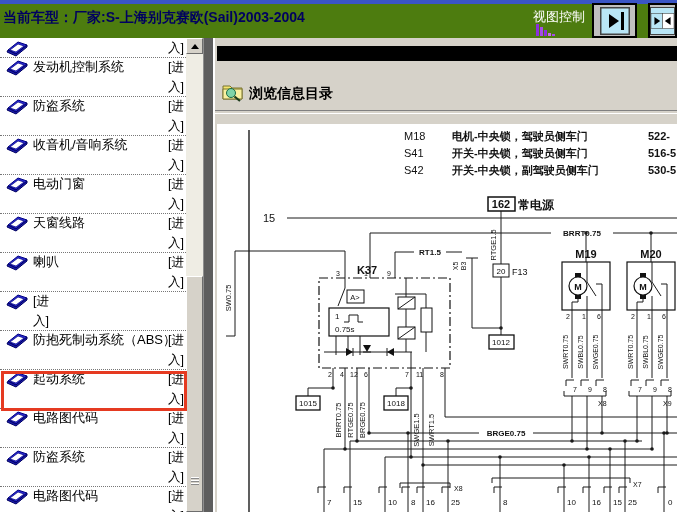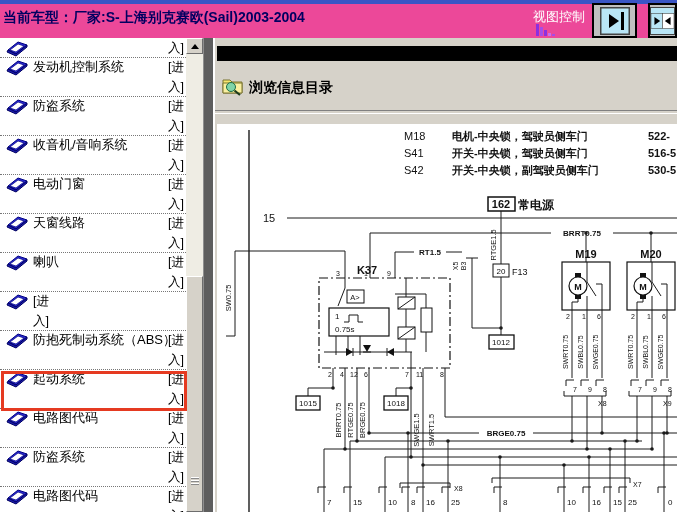--- a/index.html
+++ b/index.html
@@ -1,19 +1,19 @@
 <!DOCTYPE html>
 <html><head>
 <meta charset="utf-8">
 <style>
   html,body{margin:0;padding:0;}
   body{width:677px;height:512px;position:relative;overflow:hidden;
        font-family:"Liberation Sans",sans-serif;background:#d6d2c9;}
   
-  .titlebar{position:absolute;left:0;top:0;width:677px;height:56px;background:#ec4899;}
+  .titlebar{position:absolute;left:0;top:0;width:677px;height:56px;background:#4d7c0f;}
   .titlebar .bluestrip{position:absolute;left:0;top:0;width:677px;height:4px;background:#3a55c5;}
   .tb-title{position:absolute;left:3px;top:9px;font-size:14px;font-weight:bold;color:#000060;white-space:nowrap;}
   .tb-view{position:absolute;left:533px;top:8px;font-size:13px;color:#ffffff;white-space:nowrap;}
   .tb-eq{position:absolute;left:536px;top:23px;width:20px;height:13px;}
   .tb-btn{position:absolute;top:3px;height:35px;background:#c0c0c0;border:2px solid #000;
           box-sizing:border-box;display:flex;align-items:center;justify-content:center;}
   .tb-btn .face{background:#b9e6f6;border:1px solid #444;display:flex;align-items:center;justify-content:center;}
   .btn1{left:592px;width:45px;}
   .btn2{left:648px;width:29px;overflow:hidden;}
   
@@ -34,21 +34,21 @@
   .sb-up .tri{width:0;height:0;border-left:4px solid transparent;border-right:4px solid transparent;border-bottom:5px solid #000;}
   .sb-thumb{position:absolute;left:0;top:238px;width:17px;height:236px;background:#d6d2c9;
             border:1px solid;border-color:#fff #6d6d6d #6d6d6d #fff;box-sizing:border-box;}
   .sb-grip{position:absolute;left:4px;top:200px;width:8px;height:9px;
            background:repeating-linear-gradient(#fff 0 1px,#8a8a8a 1px 2px,transparent 2px 3px);}
   
   .divider{position:absolute;left:203px;top:38px;width:10px;height:474px;background:#5e5e5e;border-left:1px solid #8f8f8f;box-sizing:border-box;}
   
   .main{position:absolute;left:213px;top:38px;width:464px;height:474px;background:#d6d2c9;border-left:2px solid #fff;box-sizing:border-box;}
   .blackbar{position:absolute;left:2px;top:8px;width:460px;height:15px;background:#000;}
-  .info-head{position:absolute;left:2px;top:34px;width:460px;height:38px;text-decoration:underline;}
+  .info-head{position:absolute;left:2px;top:40px;width:460px;height:38px;text-decoration:underline;}
   .info-head .ficon{position:absolute;left:5px;top:4px;}
   .info-head .t{position:absolute;left:32px;top:7px;font-size:14px;color:#000;font-weight:bold;}
   .groove{position:absolute;left:0;top:72px;width:462px;height:2px;border-top:1px solid #808080;border-bottom:1px solid #fff;}
   .page{position:absolute;left:2px;top:86px;width:460px;height:388px;background:#fff;overflow:hidden;}
   
   svg text{fill:#111;font-family:"Liberation Sans",sans-serif;}
   .t7{font-size:7px;} .t75{font-size:7.5px;} .t8{font-size:8px;} .t9{font-size:9px;}
   .t11{font-size:11px;} .t12{font-size:12px;} .b{font-weight:bold;} .mid{text-anchor:middle;}
   .wire{stroke:#1a1a1a;stroke-width:1;fill:none;}
   .wire2{stroke:#1a1a1a;stroke-width:1.4;fill:none;}

